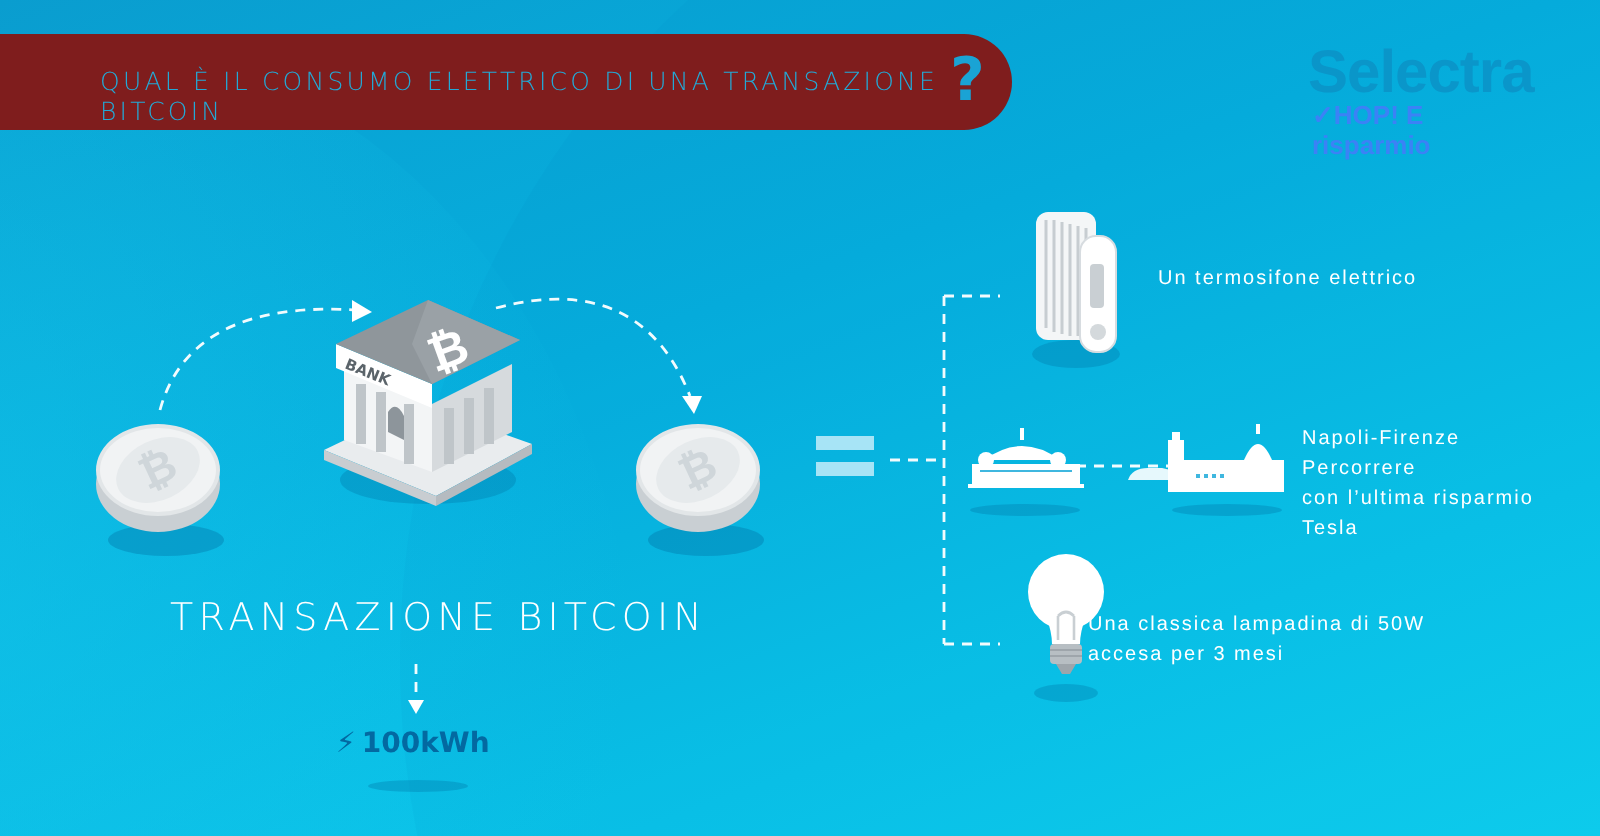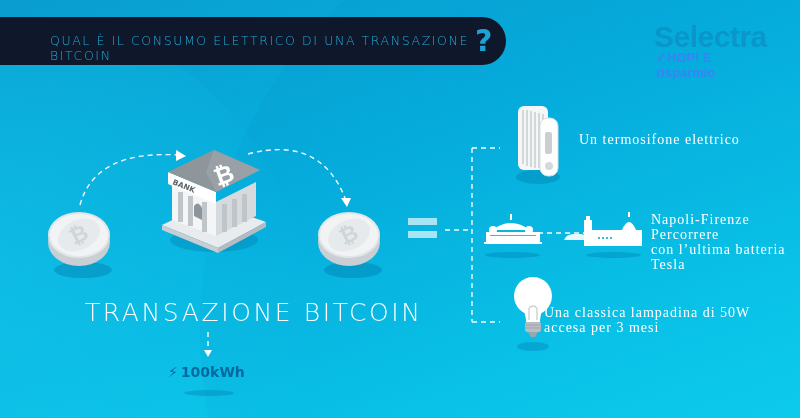--- a/index.html
+++ b/index.html
@@ -18,21 +18,21 @@
   }
   .bg-curve2 {
     position: absolute; left: 200px; top: -120px; width: 900px; height: 900px;
     border-radius: 50%;
     background: rgba(0,140,200,0.10);
     pointer-events: none;
   }
   
   .banner {
     position: absolute; left: 0; top: 17px; width: 506px; height: 48px;
-    background: #0f172a;
+    background: #7f1d1d;
     border-radius: 0 24px 24px 0;
     display: flex; align-items: center;
   }
   .banner-title {
     position: absolute; left: 50px; top: 16px;
     font-family: "DejaVu Sans", sans-serif;
     font-size: 12.5px; letter-spacing: 1.6px; color: #23a9d6;
     font-weight: 300;
   }
   .banner-q {
@@ -69,36 +69,36 @@
     width: 44px; height: 30px; border-radius: 50%; background: #e6eaec;
     display: flex; align-items: center; justify-content: center;
     font-size: 22px; font-weight: bold; color: #cfd6da; transform: rotate(-25deg);
   }
   
   .bank { position: absolute; left: 158px; top: 140px; width: 112px; height: 115px; }
   
   .tx-label {
     position: absolute; left: 85px; top: 298px;
     font-family: "DejaVu Sans", sans-serif; font-weight: 300;
-    font-size: 25px; letter-spacing: 2.6px; color: #fff;
+    font-size: 19px; letter-spacing: 2.6px; color: #fff;
   }
   .energy {
     position: absolute; left: 168px; top: 364px;
     font-family: "DejaVu Sans", sans-serif; font-weight: bold; font-size: 14px; color: #0369a1;
   }
   .energy-icon { font-size: 14px; margin-right: 3px; }
   .energy-shadow {
     position: absolute; left: 184px; top: 390px; width: 50px; height: 6px;
     border-radius: 50%; background: rgba(0,120,170,0.35);
   }
   .equals { position: absolute; left: 408px; top: 218px; width: 29px; }
   .equals div { height: 7px; background: #a7e4f6; margin-bottom: 6px; }
   .compare-text {
-    position: absolute; font-family: Liberation Serif, serif;
-    font-size: 14px; letter-spacing: 1px; line-height: 15px; color: #fff;
+    position: absolute; font-family: Liberation Sans, sans-serif;
+    font-size: 10px; letter-spacing: 1px; line-height: 15px; color: #fff;
   }
   .shadow-ellipse { position: absolute; border-radius: 50%; background: rgba(0,120,170,0.35); }
 </style>
 </head>
 <body>
 
 <div class="bg-curve2"></div>
 <div class="bg-curve"></div>
 
 <div class="banner">
@@ -225,21 +225,21 @@
     <rect x="6" y="25" width="46" height="1"></rect>
     <rect x="114" y="27" width="2" height="2"></rect>
       <rect x="118" y="27" width="2" height="2"></rect>
     <rect x="122" y="27" width="2" height="2"></rect>
       <rect x="126" y="27" width="2" height="2"></rect>
   </g>
 </svg>
 <div class="compare-text" style="left:651px;top:212px">
   <div>Napoli-Firenze</div>
   <div>Percorrere</div>
-  <div>con l’ultima batteria</div>
+  <div>con l’ultima risparmio</div>
   <div>Tesla</div>
 </div>
 
 <div class="shadow-ellipse" style="left:517px;top:342px;width:32px;height:9px"></div>
 <svg style="position:absolute;left:510px;top:276px" width="46" height="70">
   <circle cx="23" cy="20" r="19" fill="#ffffff"></circle>
   <path d="M13 32 Q 16 40 16 46 L 30 46 Q 30 40 33 32 Z" fill="#ffffff"></path>
   <path d="M19 44 L19 32 M27 44 L27 32 M19 32 Q 23 28 27 32" stroke="#c9cfd3" fill="none" stroke-width="1.3"></path>
   <rect x="15" y="46" width="16" height="10" rx="2" fill="#b7bec3"></rect>
   <line x1="15" y1="49" x2="31" y2="49" stroke="#9ea5ab"></line>

